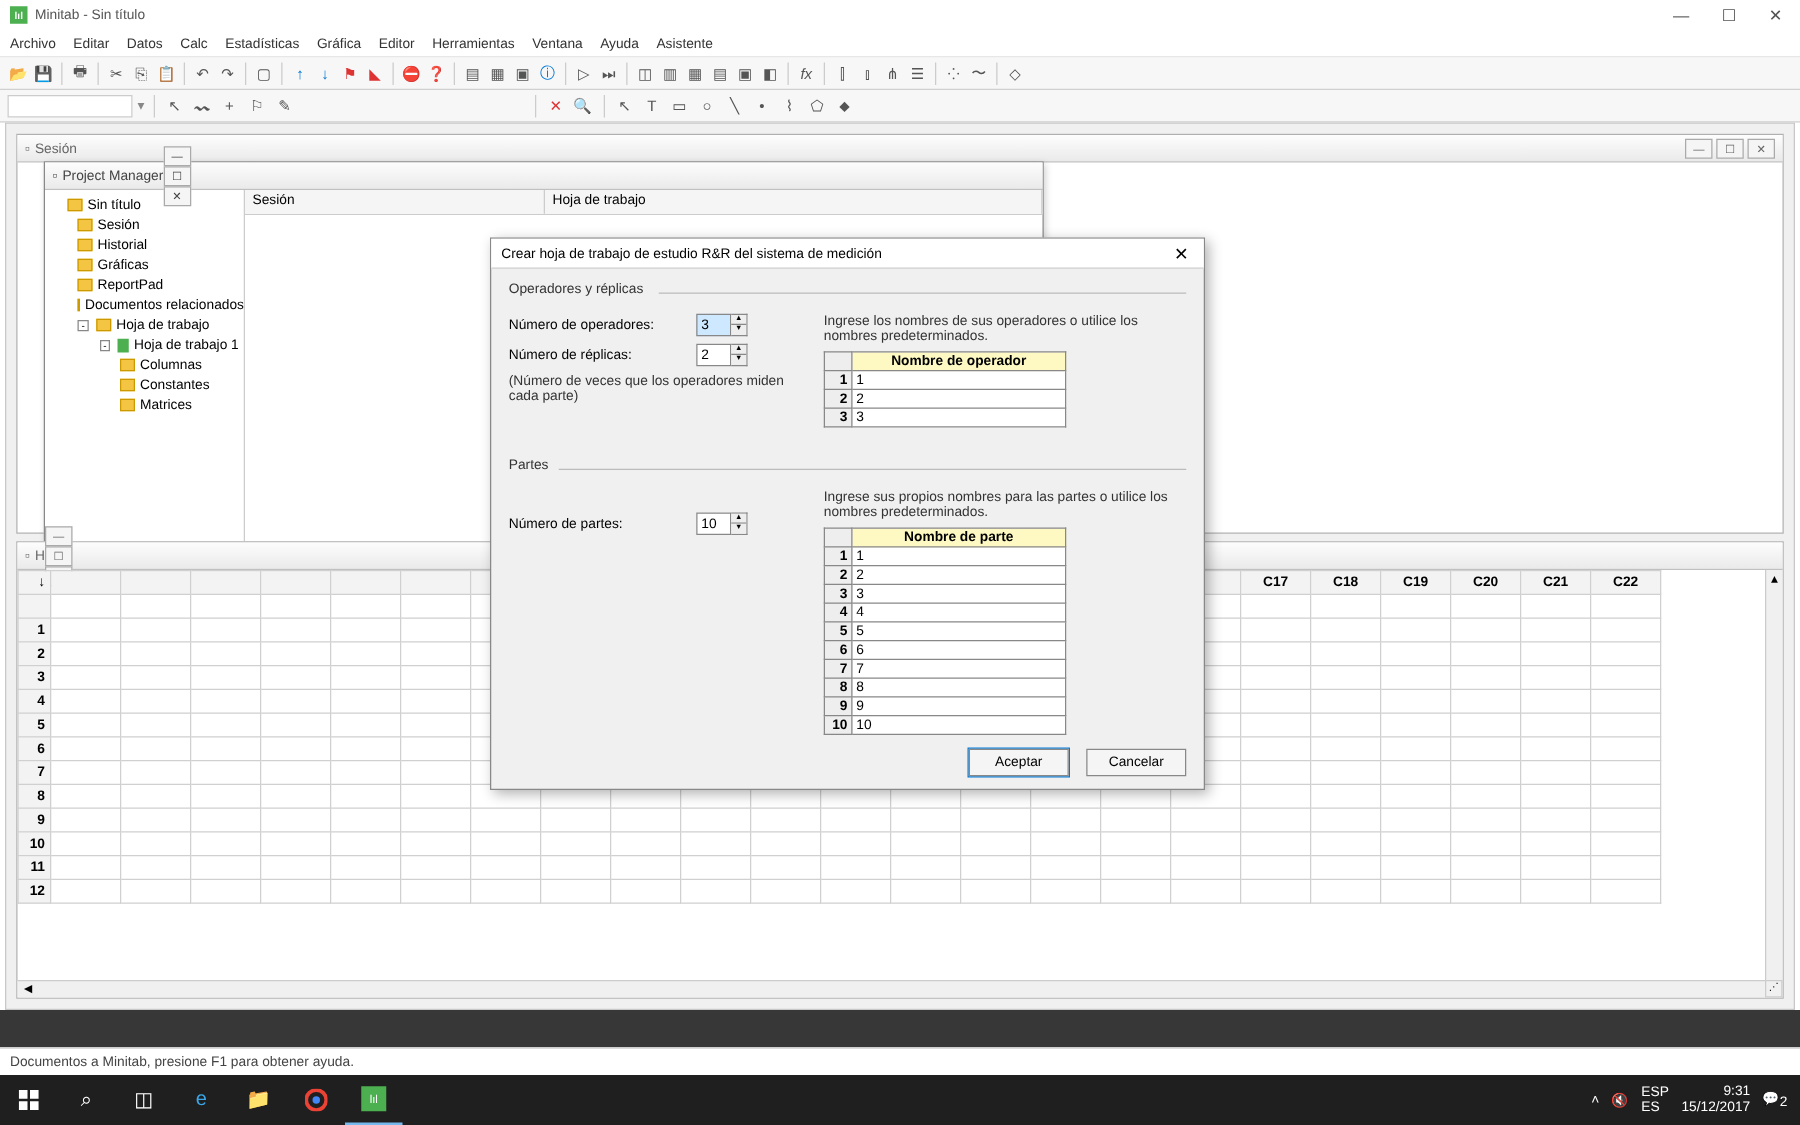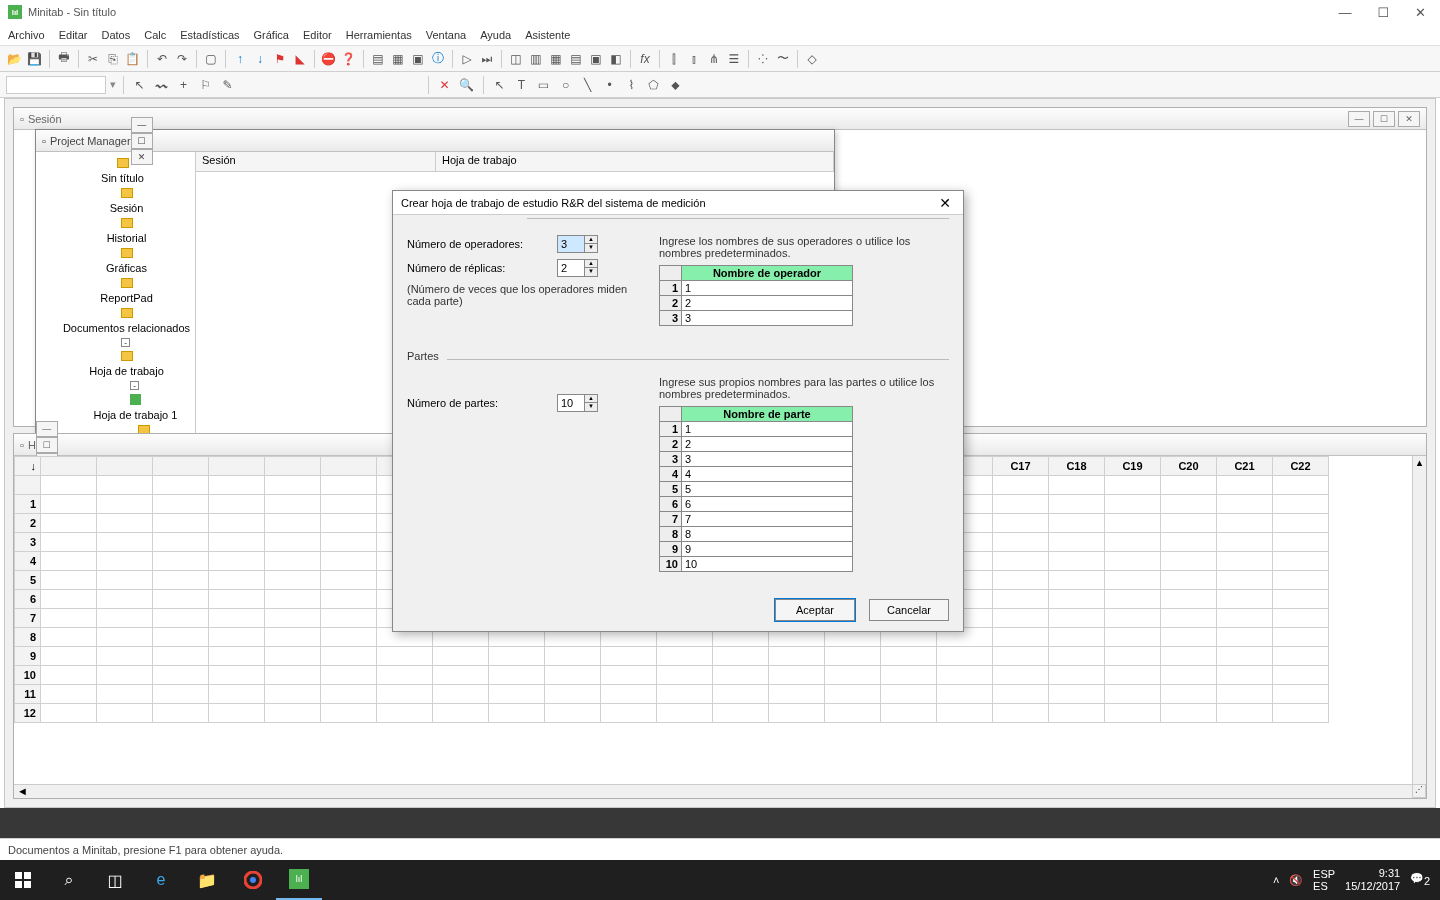--- a/index.html
+++ b/index.html
@@ -18,21 +18,21 @@
 .tb-input{width:100px;height:18px;border:1px solid #ccc;background:#fff;}
 .workspace{position:absolute;top:98px;left:4px;right:4px;bottom:92px;background:#f0f0f0;border:1px solid #c8c8c8;}
 .session-win{position:absolute;top:8px;left:8px;right:8px;height:320px;background:#fff;border:1px solid #b0b0b0;}
 .session-win .winhdr{height:22px;background:linear-gradient(#fdfdfd,#eaeaea);border-bottom:1px solid #c0c0c0;display:flex;align-items:center;padding:0 6px;color:#666;}
 .session-win .winhdr .winctrl{margin-left:auto;display:flex;gap:3px;}
 .wc{width:22px;height:16px;border:1px solid #aaa;background:#f5f5f5;font-size:9px;display:flex;align-items:center;justify-content:center;cursor:pointer;}
 .project-win{position:absolute;top:30px;left:30px;width:800px;height:460px;background:#fff;border:1px solid #888;box-shadow:2px 2px 6px rgba(0,0,0,0.2);}
 .project-win .winhdr{height:22px;background:linear-gradient(#fdfdfd,#eaeaea);border-bottom:1px solid #c0c0c0;display:flex;align-items:center;padding:0 6px;color:#444;}
 .project-body{display:flex;height:calc(100% - 22px);}
 .tree-panel{width:160px;border-right:1px solid #ccc;padding:4px;overflow:hidden;position:relative;}
-.tree-item{padding:2px 0 2px 14px;display:flex;align-items:center;gap:4px;white-space:nowrap;flex-direction:column;}
+.tree-item{padding:2px 0 2px 14px;display:flex;align-items:center;gap:4px;white-space:nowrap;}
 .tree-item.lv1{padding-left:22px;}
 .tree-item.lv2{padding-left:40px;}
 .tree-item.lv3{padding-left:56px;}
 .folder-ico{width:12px;height:10px;background:#f4c542;border:1px solid #cc9a00;}
 .expand{width:9px;height:9px;border:1px solid #888;font-size:8px;line-height:7px;text-align:center;margin-right:2px;}
 .sheet-ico{width:11px;height:11px;background:#4caf50;}
 .tree-scroll-h{position:absolute;bottom:0;left:0;right:0;height:14px;background:#f0f0f0;border-top:1px solid #ccc;}
 .list-panel{flex:1;}
 .list-hdr{display:flex;height:20px;border-bottom:1px solid #ccc;}
 .list-hdr div{padding:2px 6px;border-right:1px solid #ccc;background:#f5f5f5;}
@@ -55,21 +55,21 @@
 .form-row{display:flex;align-items:center;margin:6px 0;}
 .form-row label{width:150px;}
 .spinner{display:flex;align-items:center;}
 .spinner input{width:28px;height:18px;border:1px solid #888;padding:1px 3px;background:#fff;}
 .spinner .spinbtns{display:flex;flex-direction:column;border:1px solid #888;border-left:none;}
 .spinner .spinbtns div{width:12px;height:8px;font-size:6px;line-height:6px;text-align:center;background:#eee;cursor:pointer;}
 .spinner .spinbtns div:first-child{border-bottom:1px solid #888;}
 .help-text{color:#333;margin:6px 0;font-size:11px;}
 .minitable{border-collapse:collapse;width:194px;}
 .minitable th,.minitable td{border:1px solid #888;height:15px;padding:0 3px;font-weight:normal;background:#fff;}
-.minitable th{background:#86efac;font-weight:bold;text-align:center;}
+.minitable th{background:#fef9c3;font-weight:bold;text-align:center;}
 .minitable .idx{background:#eee;width:22px;text-align:right;font-weight:bold;}
 .dialog-btns{position:absolute;bottom:10px;right:14px;display:flex;gap:14px;}
 .dialog-btns button{width:80px;height:22px;border:1px solid #888;background:#f5f5f5;cursor:pointer;}
 .dialog-btns button.default{box-shadow:0 0 0 1px #0078d7;}
 .statusbar{position:absolute;bottom:40px;left:0;right:0;height:22px;background:#fff;border-top:1px solid #d0d0d0;display:flex;align-items:center;padding:0 8px;color:#444;}
 .separator-bar{position:absolute;bottom:62px;left:0;right:0;height:30px;background:#373737;}
 .taskbar{position:absolute;bottom:0;left:0;right:0;height:40px;background:#1f1f1f;display:flex;align-items:center;color:#fff;}
 .taskbar .tbitem{width:46px;height:40px;display:flex;align-items:center;justify-content:center;cursor:pointer;font-size:16px;}
 .taskbar .tray{margin-left:auto;display:flex;align-items:center;gap:10px;padding:0 10px;font-size:10px;}
 .taskbar .clock{text-align:right;line-height:1.2;}
@@ -678,20 +678,21 @@
     <div class="scroll-arrow">⋰</div>
   </div>
 </div>
 
 <div class="dialog">
   <div class="dhdr">
     <span>Crear hoja de trabajo de estudio R&amp;R del sistema de medición</span>
     <span class="dclose">✕</span>
   </div>
   <div class="dbody">
+    <div class="fieldset-label">Operadores y réplicas</div>
     <div class="fieldset-line"></div>
     <div style="display:flex;">
       <div style="width:252px;">
         <div class="form-row">
           <label>Número de operadores:</label>
           <div class="spinner">
             <input style="background: rgb(205, 232, 255);" value="3">
             <div class="spinbtns">
                 <div>▲</div>
                 <div>▼</div>

